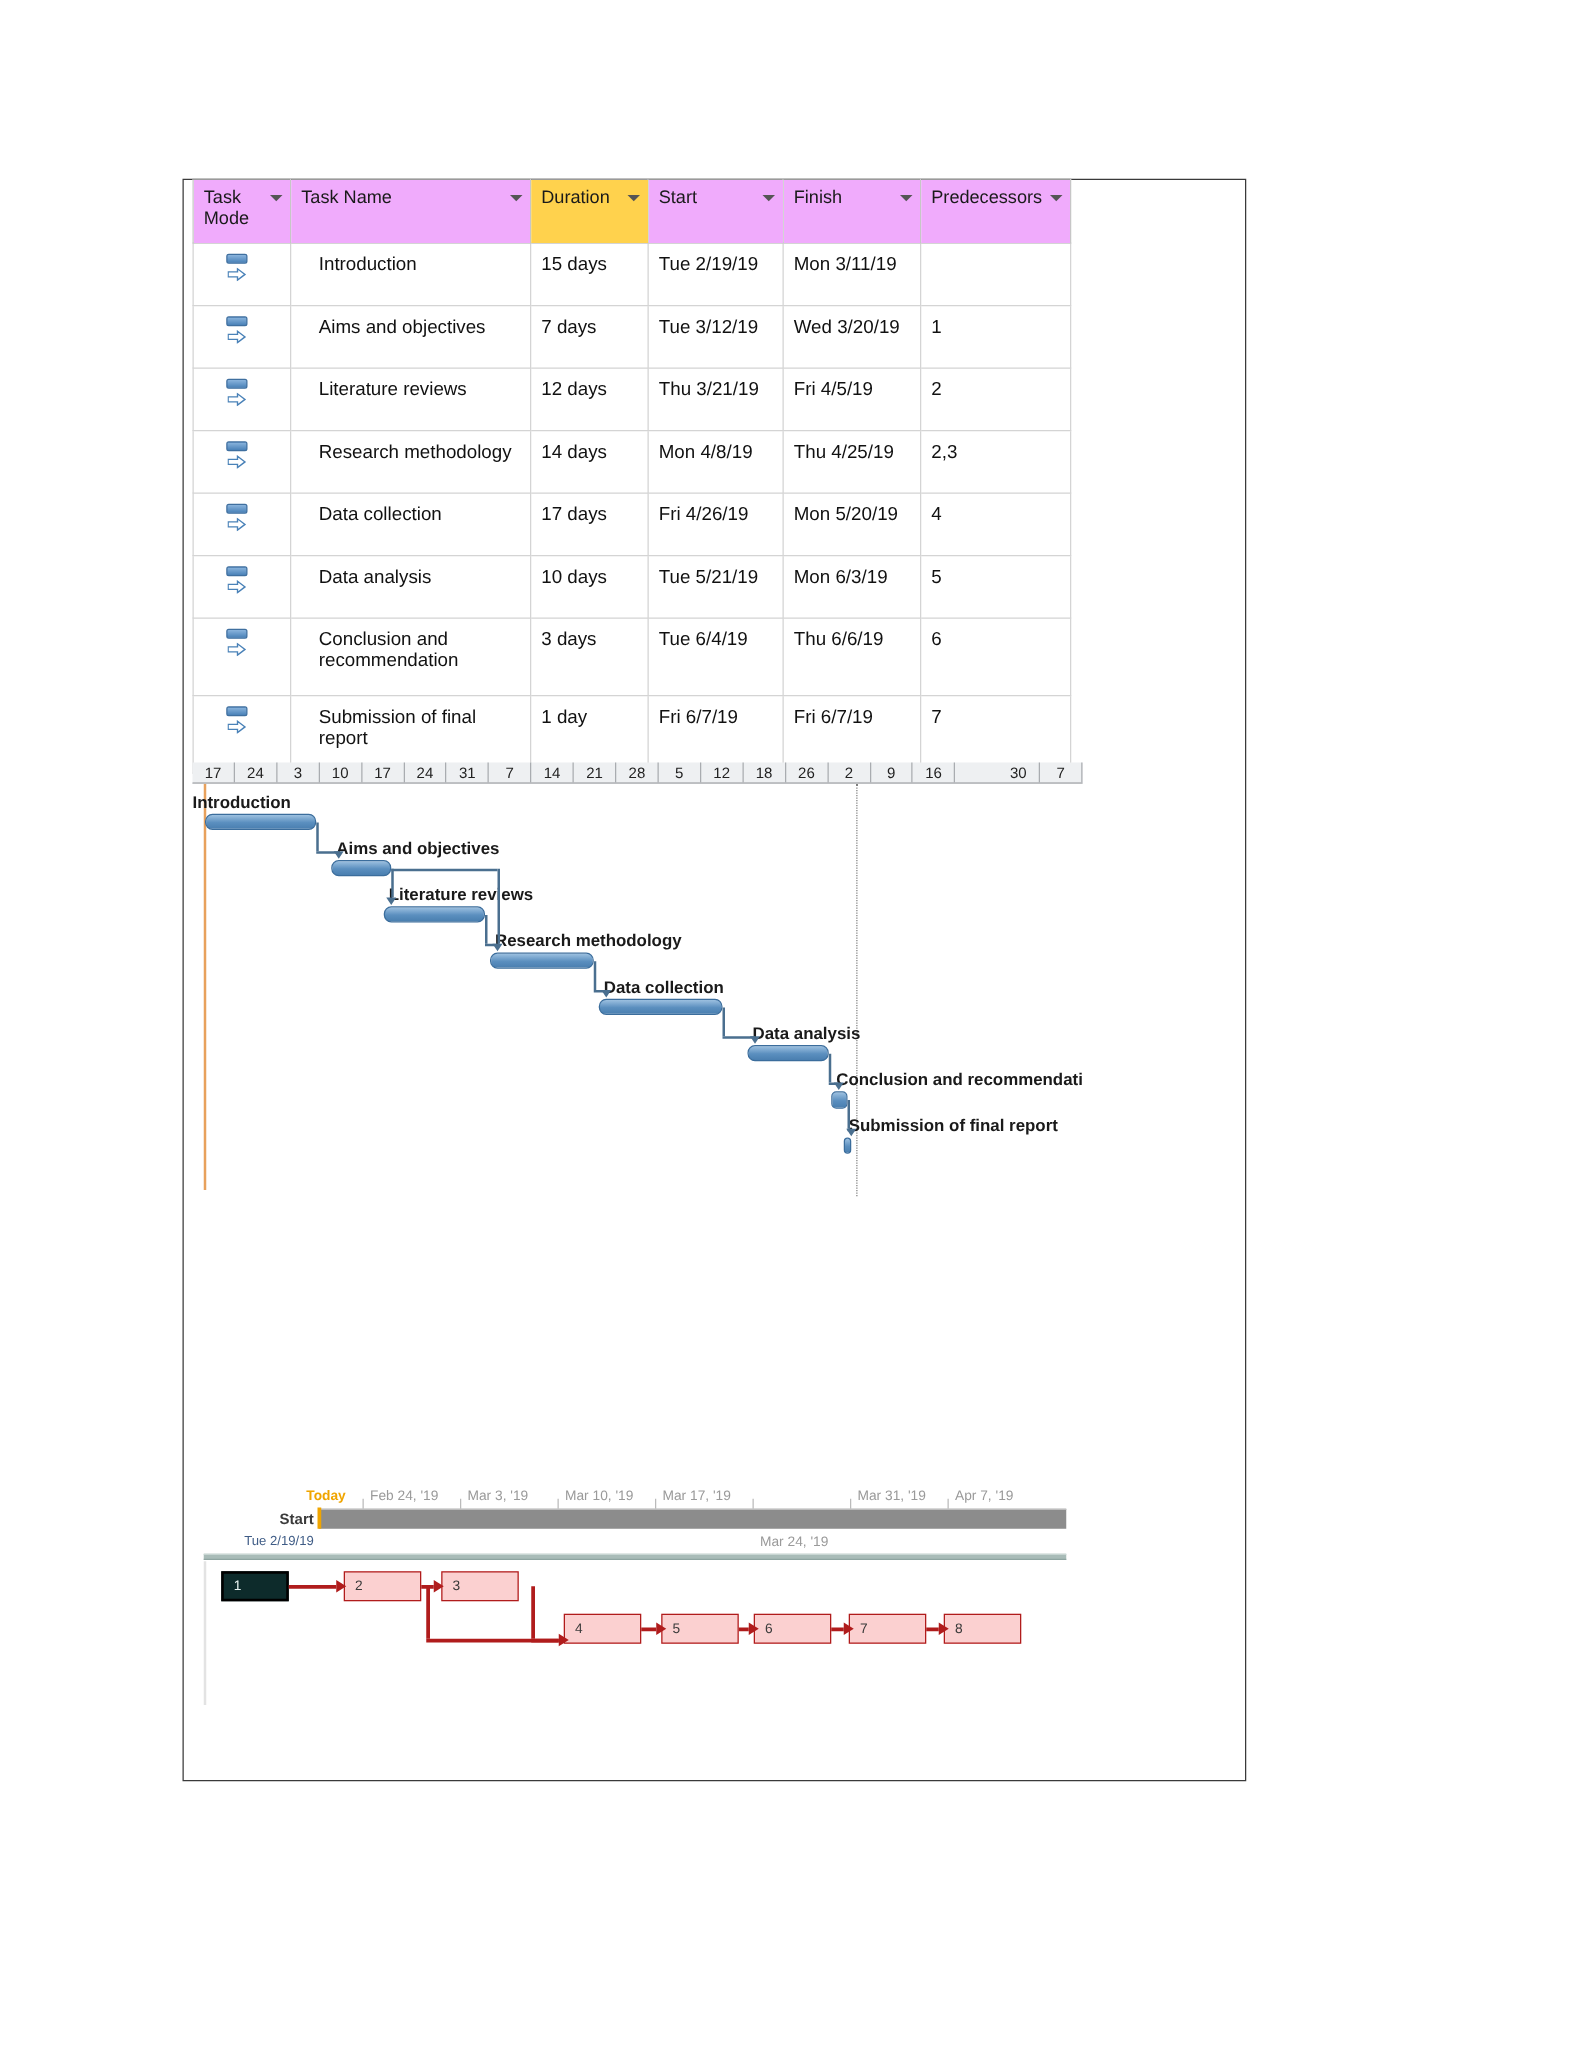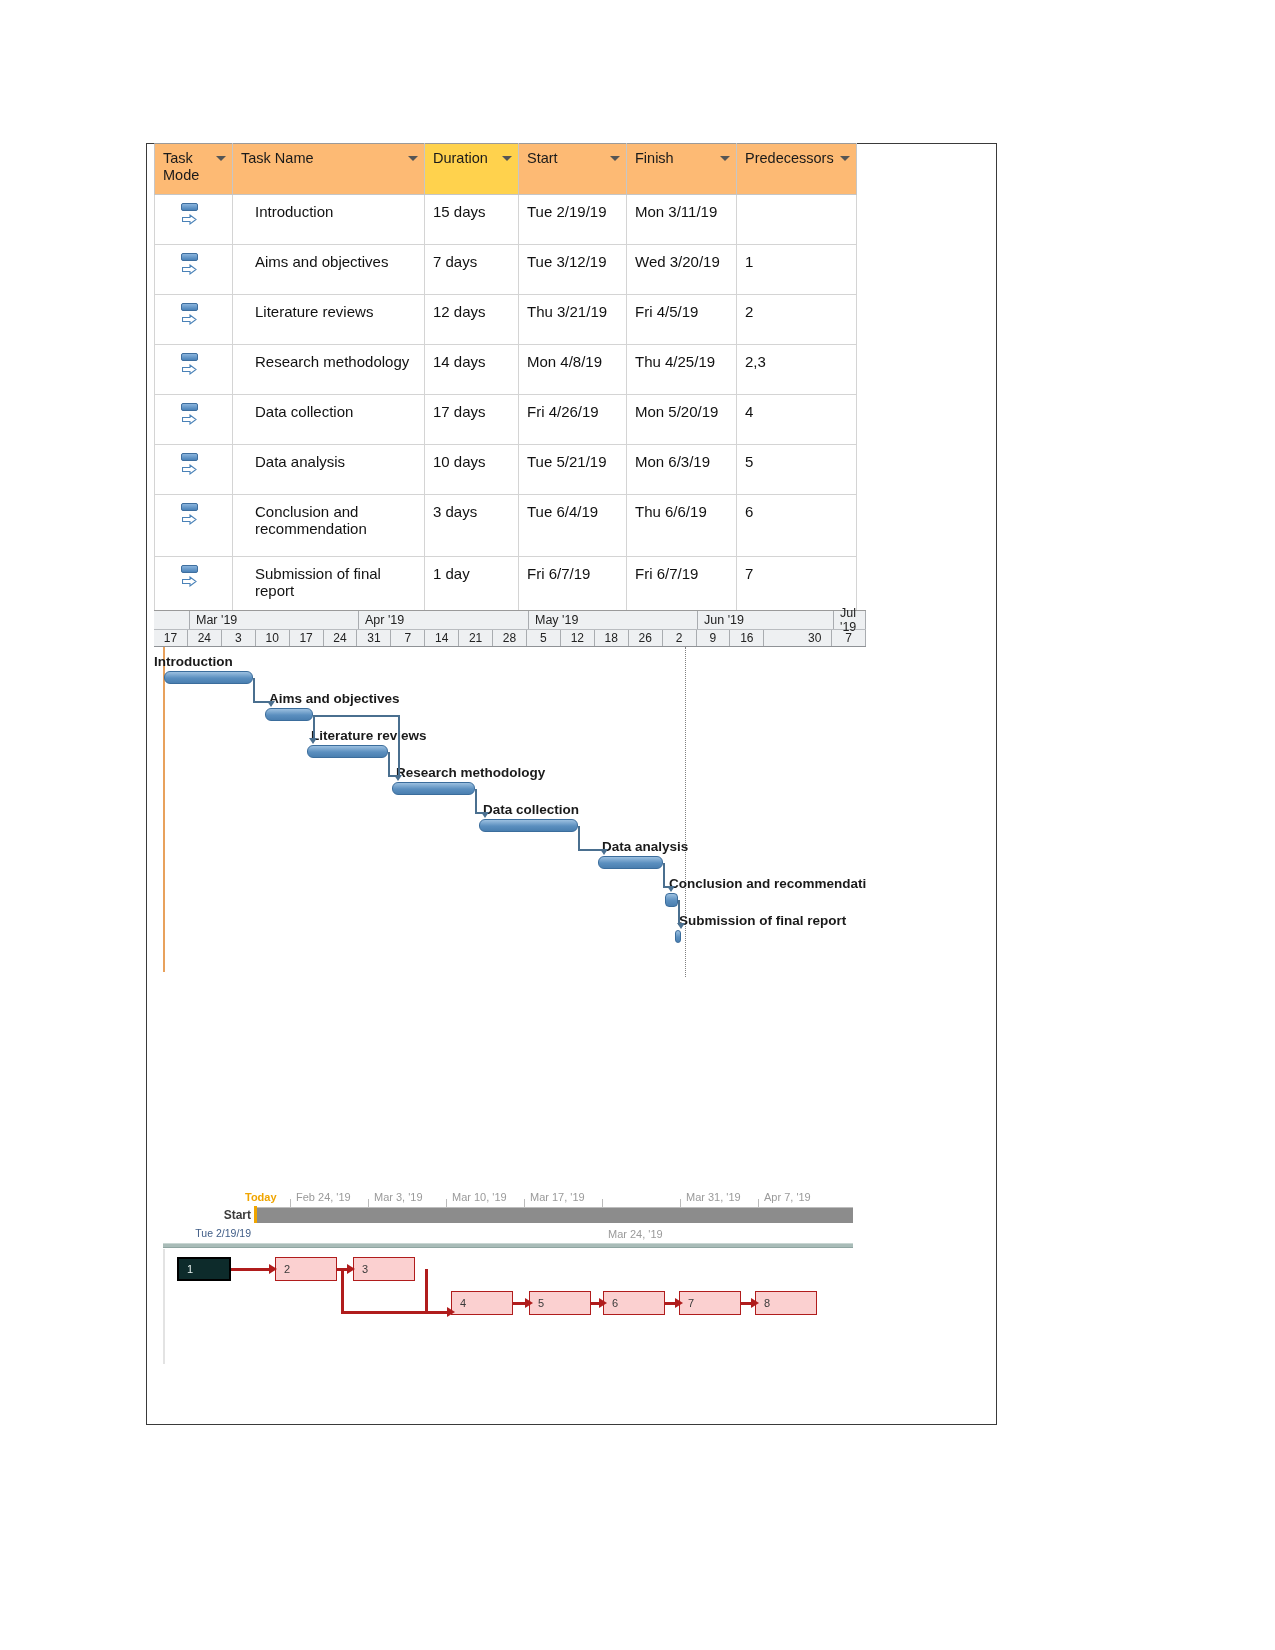--- a/index.html
+++ b/index.html
@@ -4,21 +4,21 @@
 <style>
   html,body{margin:0;padding:0;background:#ffffff;}
   body{width:1275px;height:1650px;font-family:"Liberation Sans",sans-serif;overflow:hidden;}
 
   .page{position:absolute;left:146px;top:143px;width:849px;height:1280px;border:1px solid #3a3a3a;background:#fff;}
 
   
   .tbl{position:absolute;left:7px;top:-1px;width:702px;}
   .tbl table{border-collapse:collapse;width:702px;table-layout:fixed;}
   .tbl th{
-    background:#fdba74;border:1px solid #c6c6c6;border-top:1px solid #9a9a9a;
+    background:#f0abfc;border:1px solid #c6c6c6;border-top:1px solid #9a9a9a;
     font-weight:400;font-size:14.5px;color:#1a1a1a;text-align:left;
     padding:6px 6px 6px 8px;height:38px;vertical-align:top;position:relative;
   }
   .tbl th.hl{background:#ffd24d;}
   .tbl td{
     border:1px solid #d4d4d4;border-top:none;font-size:15px;color:#111;
     padding:8px 6px 8px 8px;vertical-align:top;background:#fff;
   }
   .col-mode{width:78px;}
   .col-name{width:192px;}
@@ -252,28 +252,20 @@
             <td>1 day</td>
             <td>Fri 6/7/19</td>
             <td>Fri 6/7/19</td>
             <td>7</td>
           </tr>
         </tbody>
     </table>
   </div>
 
   <div class="gantt">
-    <div class="tl" id="tl-months">
-        <div class="mcell" style="width: 36px;"></div>
-        <div class="mcell" style="width: 169px;">Mar '19</div>
-        <div class="mcell" style="width: 170px;">Apr '19</div>
-        <div class="mcell" style="width: 169px;">May '19</div>
-        <div class="mcell" style="width: 136px;">Jun '19</div>
-        <div class="mcell" style="width: 32px;">Jul '19</div>
-      </div>
     <div class="tl2" id="tl-days">
         <div class="dcell" style="width: 34px;">17</div>
         <div class="dcell" style="width: 34px;">24</div>
         <div class="dcell" style="width: 34px;">3</div>
         <div class="dcell" style="width: 34px;">10</div>
         <div class="dcell" style="width: 34px;">17</div>
         <div class="dcell" style="width: 34px;">24</div>
         <div class="dcell" style="width: 34px;">31</div>
         <div class="dcell" style="width: 34px;">7</div>
         <div class="dcell" style="width: 34px;">14</div>

